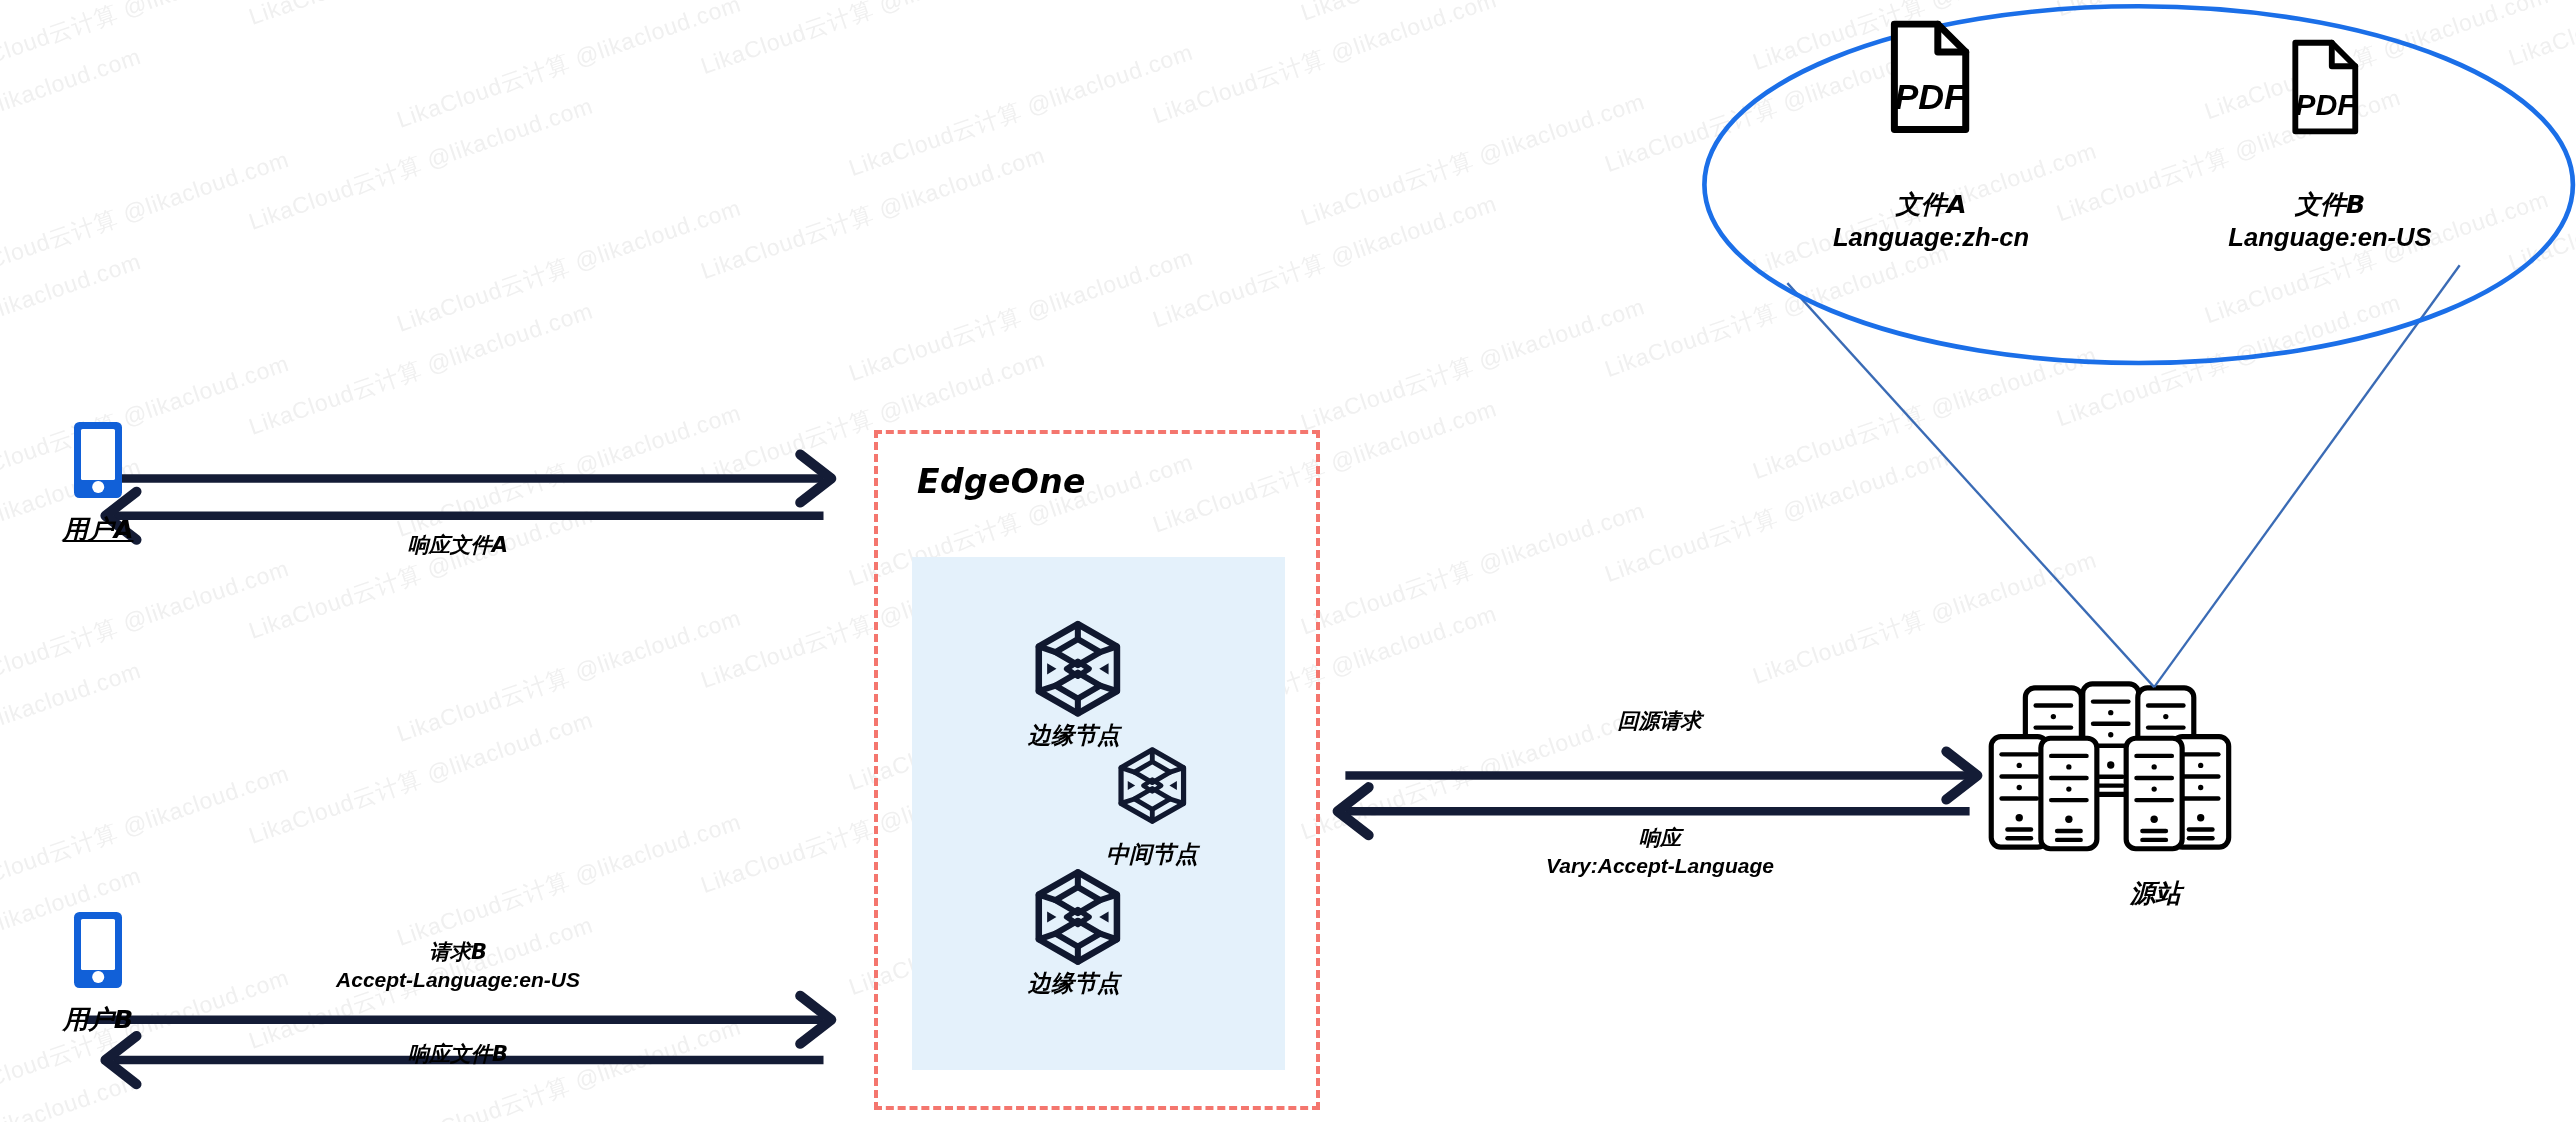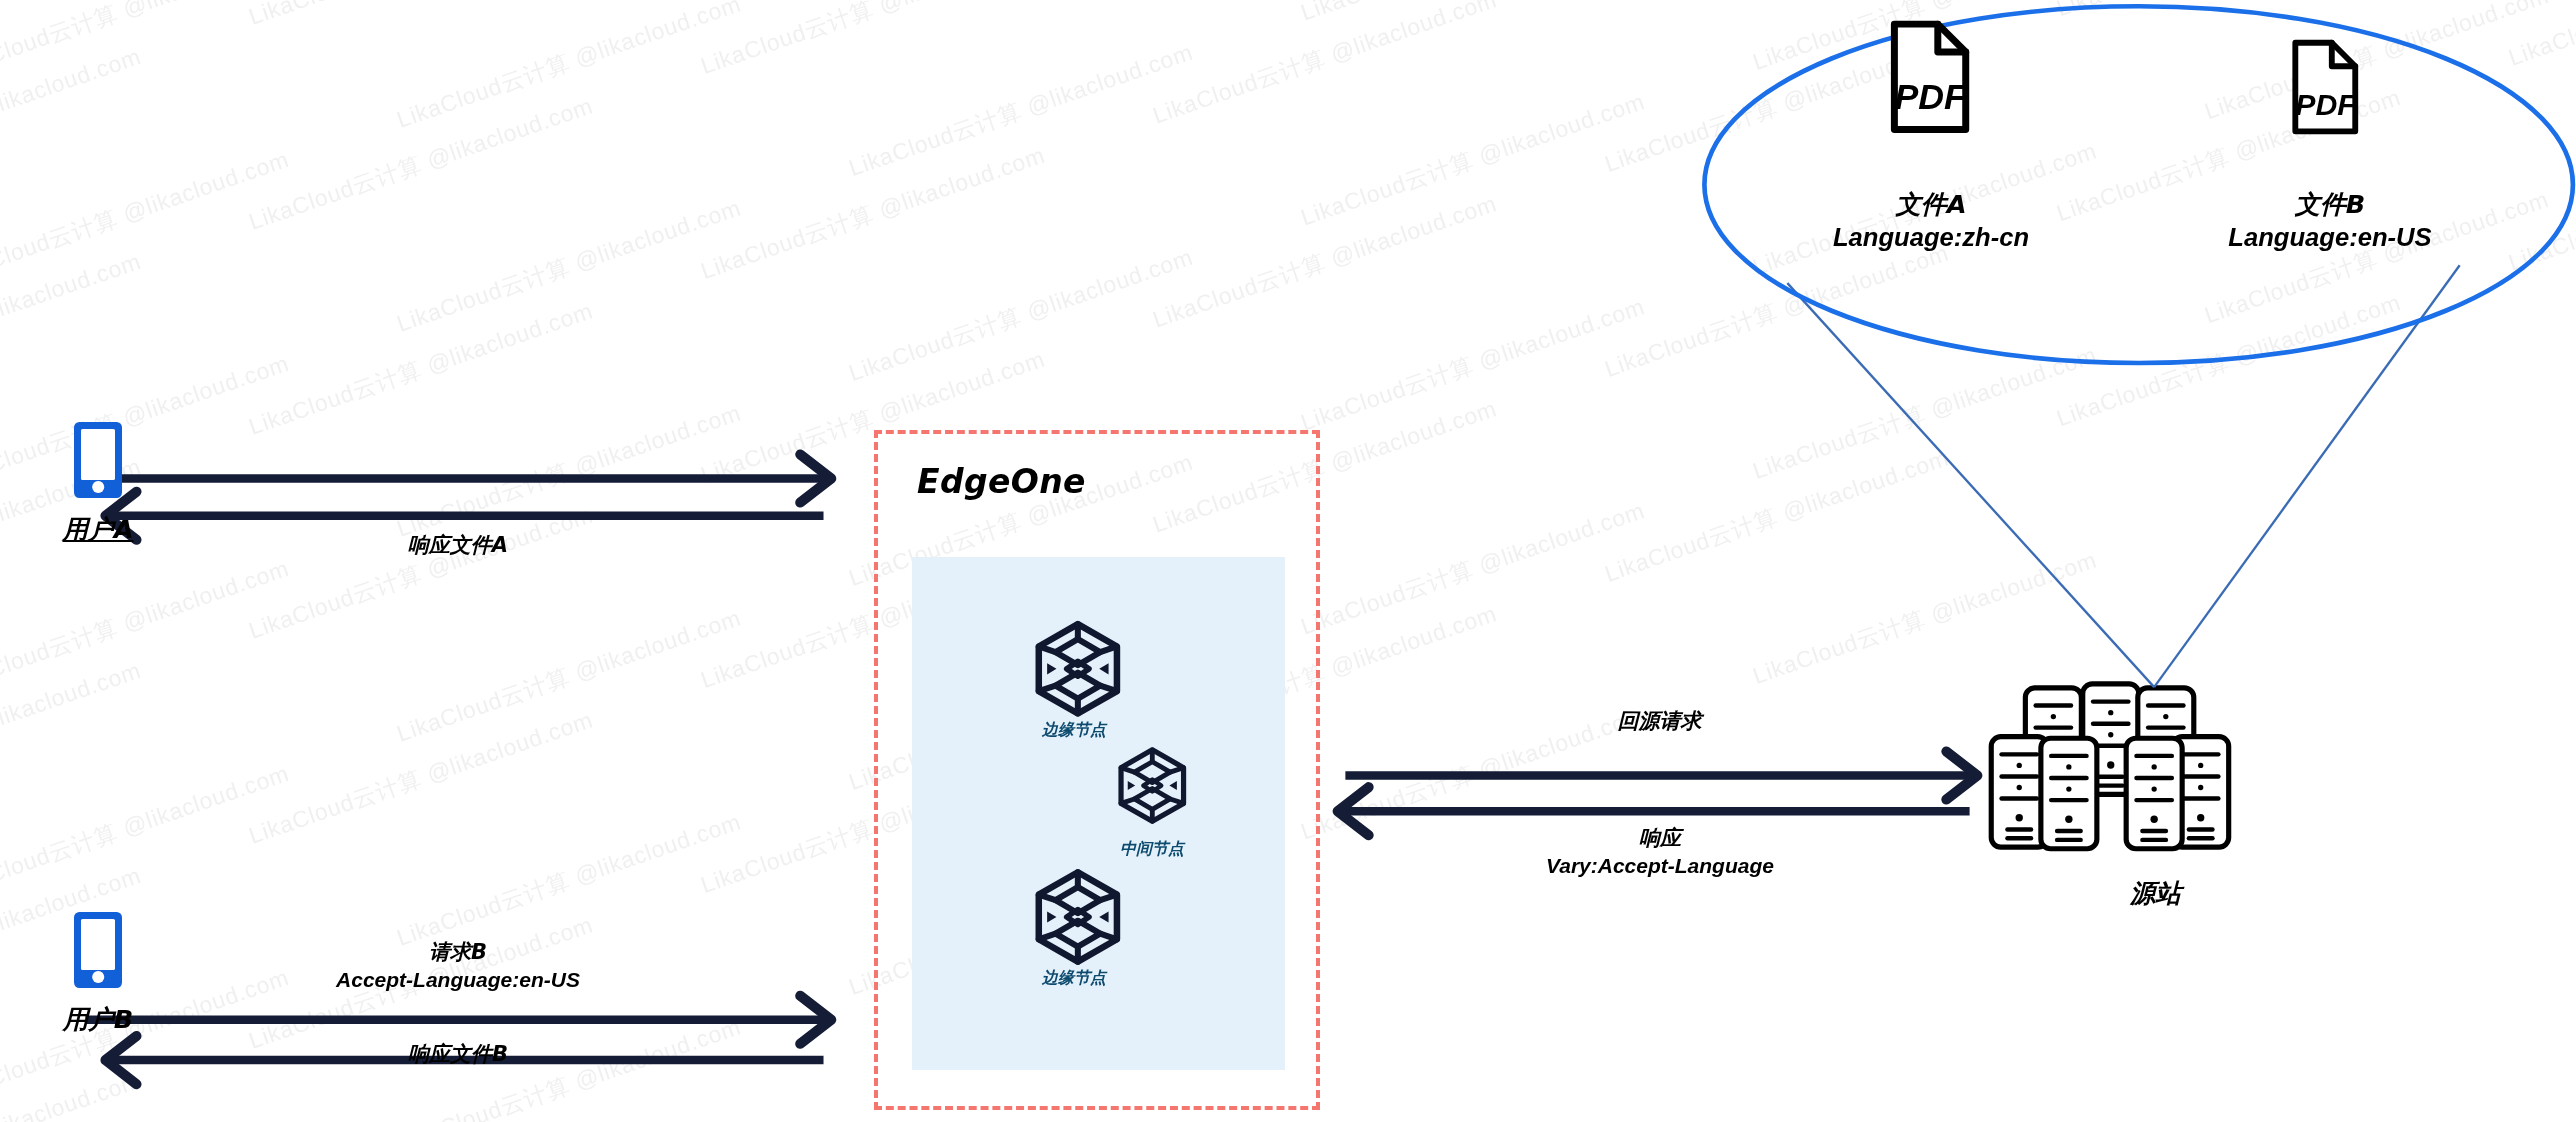--- a/index.html
+++ b/index.html
@@ -69,22 +69,22 @@
     line-height: 1.35;
   }
   .entity-label {
     font-size: 25.6px;
   }
   .file-label {
     font-size: 25.6px;
     line-height: 1.3;
   }
   .node-label {
-    font-size: 16px;
-    color: #0c4a6e;
+    font-size: 23px;
+    color: #000000;
   }
 
   
   .phone {
     width: 48px;
     height: 76px;
     background: #1160d8;
     border-radius: 5.4px;
     position: relative;
   }

